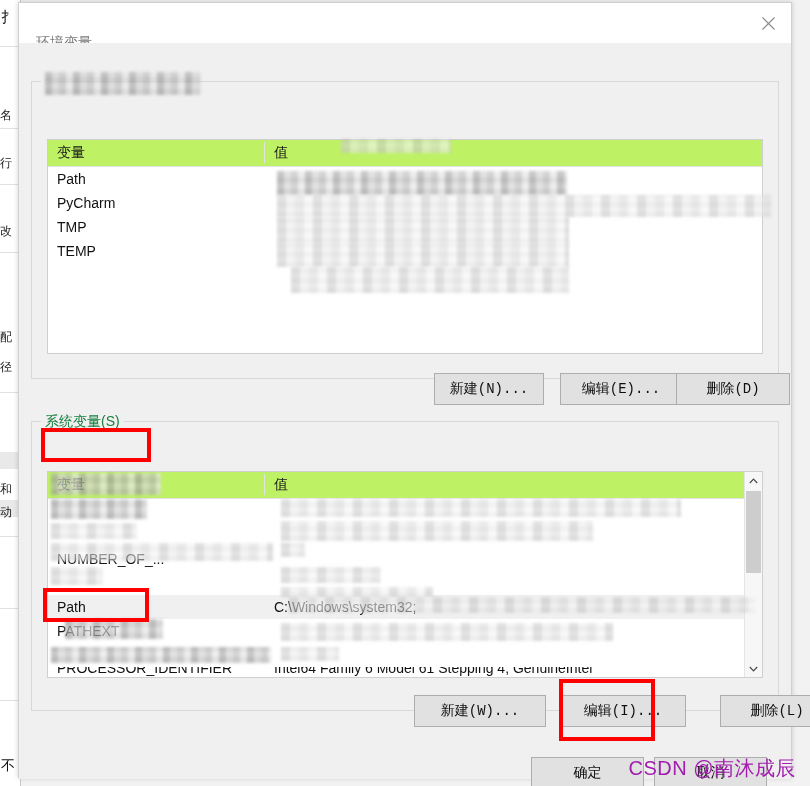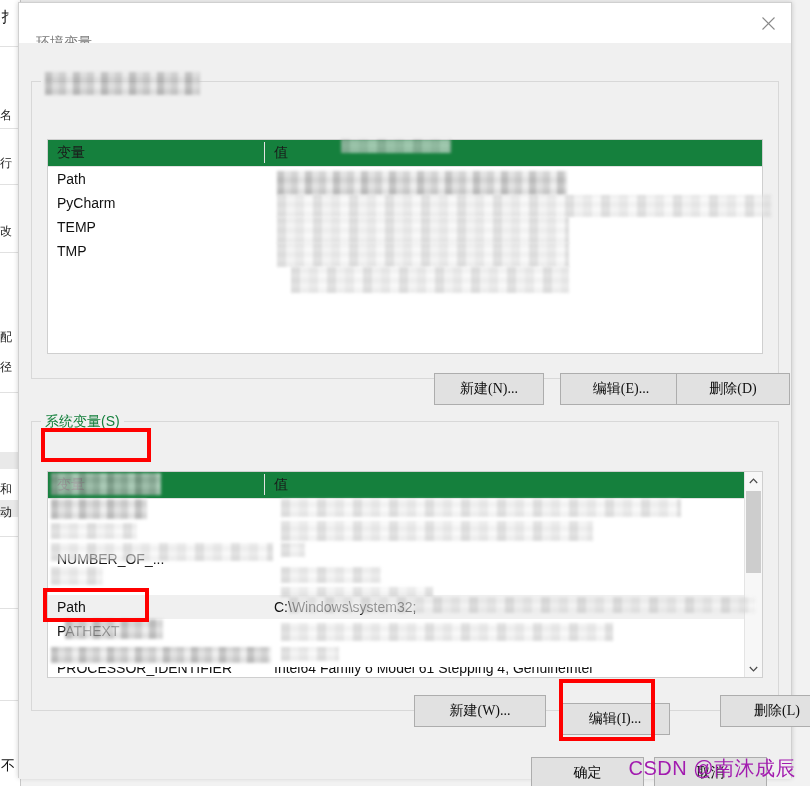--- a/index.html
+++ b/index.html
@@ -172,21 +172,21 @@
     border: 1px solid #cfcfcf;
     box-sizing: border-box;
     overflow: hidden;
   }
   .list-user { left: 28px; top: 96px; width: 716px; height: 215px; }
   .list-sys  { left: 28px; top: 428px; width: 716px; height: 207px; }
 
   .list-header {
     position: relative;
     height: 26px;
-    background: #15803d;
+    background: #bef264;
     border-bottom: 1px solid #e2e2e2;
   }
   .col-head {
     position: absolute;
     top: 4px;
     font-size: 14px;
     color: #1a1a1a;
   }
   .col-head.name { left: 9px; }
   .col-head.value { left: 226px; }
@@ -255,33 +255,33 @@
 
   
   .btn {
     position: absolute;
     height: 32px;
     background: #e1e1e1;
     border: 1px solid #adadad;
     box-sizing: border-box;
     font-size: 14px;
     color: #0f0f0f;
-    font-family: Liberation Serif, serif;
+    font-family: Liberation Mono, monospace;
     display: flex;
     align-items: center;
     justify-content: center;
     cursor: default;
     padding: 0;
   }
   .btn-new-user  { left: 415px; top: 330px; width: 110px; }
   .btn-edit-user { left: 541px; top: 330px; width: 122px; }
   .btn-del-user  { left: 657px; top: 330px; width: 114px; }
 
   .btn-new-sys   { left: 395px; top: 652px; width: 132px; }
-  .btn-edit-sys  { left: 541px; top: 652px; width: 110px; margin-top: 8px; }
+  .btn-edit-sys  { left: 541px; top: 652px; width: 126px; }
   .btn-del-sys   { left: 657px; top: 652px; width: 114px; margin-left: 44px; }
 
   .btn-ok     { left: 512px; top: 714px; width: 113px; }
   .btn-cancel { left: 635px; top: 714px; width: 113px; }
 
   
   .redbox {
     position: absolute;
     border: 4px solid #ff0000;
     box-sizing: border-box;
@@ -356,25 +356,25 @@
         <div class="list-rows">
           <div class="row">
             <span class="cell-name">Path</span>
             <span class="cell-value"></span>
           </div>
           <div class="row">
             <span class="cell-name">PyCharm</span>
             <span class="cell-value"></span>
           </div>
           <div class="row">
+            <span class="cell-name">TMP</span>
+            <span class="cell-value"></span>
+          </div>
+          <div class="row">
             <span class="cell-name">TEMP</span>
-            <span class="cell-value"></span>
-          </div>
-          <div class="row">
-            <span class="cell-name">TMP</span>
             <span class="cell-value"></span>
           </div>
         </div>
       </div>
 
       <div class="mosaic" style="left:258px; top:128px; width:290px; height:24px;"></div>
       <div class="mosaic light" style="left:258px; top:152px; width:494px; height:22px;"></div>
       <div class="mosaic light" style="left:258px; top:174px; width:292px; height:26px;"></div>
       <div class="mosaic light" style="left:258px; top:200px; width:292px; height:24px;"></div>
       <div class="mosaic light" style="left:272px; top:224px; width:278px; height:26px;"></div>

